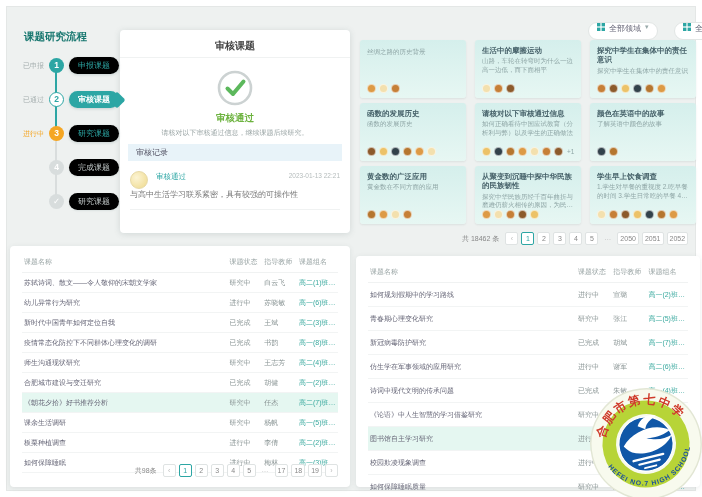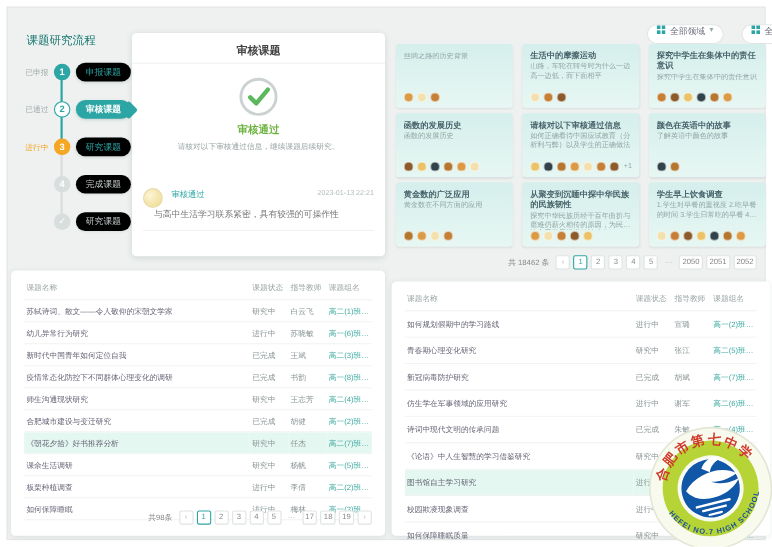--- a/index.html
+++ b/index.html
@@ -1,21 +1,21 @@
 <!DOCTYPE html>
 <html><head>
 <meta charset="utf-8">
 <style>
   html,body{margin:0;padding:0;background:#fff;}
   *{box-sizing:border-box;font-family:"Liberation Sans","DejaVu Sans",sans-serif;}
   #wrap{position:relative;width:702px;height:497px;background:#fff;overflow:hidden;}
   #canvas{position:absolute;left:6px;top:6px;width:690px;height:485px;background:#eef1f0;border:1px solid #e4e7e6;}
 
   
-  .flow-title{position:absolute;left:24px;top:30px;width:100px;font-size:10.5px;font-weight:normal;color:#17776f;}
+  .flow-title{position:absolute;left:24px;top:30px;width:100px;font-size:10.5px;font-weight:bold;color:#17776f;}
   #steps-box{position:absolute;left:0;top:0;width:130px;height:230px;}
   .flow-line{position:absolute;width:2px;left:55px;}
   .flow-line.teal{top:64px;height:68px;background:#2ca6a4;}
   .flow-line.gray{top:132px;height:69px;background:#d9dddd;}
   .step{position:absolute;left:14px;display:flex;align-items:center;height:17px;}
   .side{width:30px;text-align:right;font-size:7px;color:#a3adad;margin-right:5px;flex:none;}
   .st-current .side{color:#f5a623;}
   .num{width:15px;height:15px;border-radius:50%;background:#2ca6a4;color:#fff;font-size:8.5px;font-weight:bold;
        text-align:center;line-height:15px;margin-right:5px;flex:none;z-index:2;}
   .st-active .num{background:#fff;color:#2ca6a4;border:1px solid #2ca6a4;line-height:13px;}
@@ -37,21 +37,21 @@
   .rv-status{position:absolute;top:82px;left:0;width:100%;text-align:center;font-size:9.5px;font-weight:bold;color:#6db33f;}
   .rv-desc{position:absolute;top:98px;left:0;width:100%;text-align:center;font-size:7px;color:#9aa5a5;}
   .rv-bar{position:absolute;top:114px;left:8px;right:8px;height:17px;line-height:17px;background:#e8f3f9;
         font-size:8px;color:#556;padding-left:8px;}
   .rv-record{position:absolute;top:140px;left:10px;right:10px;border-bottom:1px solid #f0f2f2;padding-bottom:9px;}
   .rv-avatar{position:absolute;left:0;top:1px;width:18px;height:18px;border-radius:50%;
         background:radial-gradient(circle at 35% 35%,#fcf4d4,#eed98c);border:1px solid #e7d9a6;}
   .rv-name{margin-left:26px;font-size:8.5px;font-weight:bold;color:#444;}
   .rv-date{position:absolute;right:0;top:2px;font-size:6.5px;color:#b5bcbc;}
   .rv-pass{margin-left:26px;margin-top:2px;font-size:7.5px;color:#2ca6a4;}
-  .rv-comment{margin-top:7px;font-size:8px;color:#777;margin-left:10px;}
+  .rv-comment{margin-top:7px;font-size:8px;color:#777;}
 
   
   #board{position:absolute;left:356px;top:10px;width:360px;height:246px;}
   .filter-pill{position:absolute;top:12px;height:18px;border-radius:9px;background:#fff;border:1px solid #e2e6e5;
         display:flex;gap:4px;padding:0 8px;font-size:8px;color:#667;}
   .caret{font-size:7px;color:#9aa;}
   .card{position:absolute;width:106px;height:58px;border-radius:3px;padding:6px 7px;
         background:linear-gradient(180deg,#d5efec,#e7f7f3);box-shadow:0 1px 2px rgba(80,110,110,.12);}
   .card-title{font-size:7.5px;font-weight:bold;color:#47626a;line-height:1.25;max-height:19px;overflow:hidden;
         display:-webkit-box;-webkit-line-clamp:2;-webkit-box-orient:vertical;}
@@ -128,20 +128,21 @@
     <div class="rv-title">审核课题</div>
     <div class="rv-hr"></div>
     <div class="rv-check">
       <svg width="36" height="36" viewBox="0 0 36 36">
         <circle cx="18" cy="18" r="16" fill="#fff" stroke="#ccd2d2" stroke-width="2.6"></circle>
         <path d="M10.5 18.5 L16 24 L26.5 11.5" fill="none" stroke="#5cb85c" stroke-width="4" stroke-linecap="round" stroke-linejoin="round"></path>
       </svg>
     </div>
     <div class="rv-status">审核通过</div>
     <div class="rv-desc">请核对以下审核通过信息，继续课题后续研究。</div>
+    <div class="rv-bar">审核记录</div>
     <div class="rv-record">
       <span class="rv-avatar"></span>
       <div class="rv-date">2023-01-13 22:21</div>
       <div class="rv-pass">审核通过</div>
       <div class="rv-comment">与高中生活学习联系紧密，具有较强的可操作性</div>
     </div>
   </div>
 
   <div id="board">
     <div class="filter-pill" style="left:232px;">

